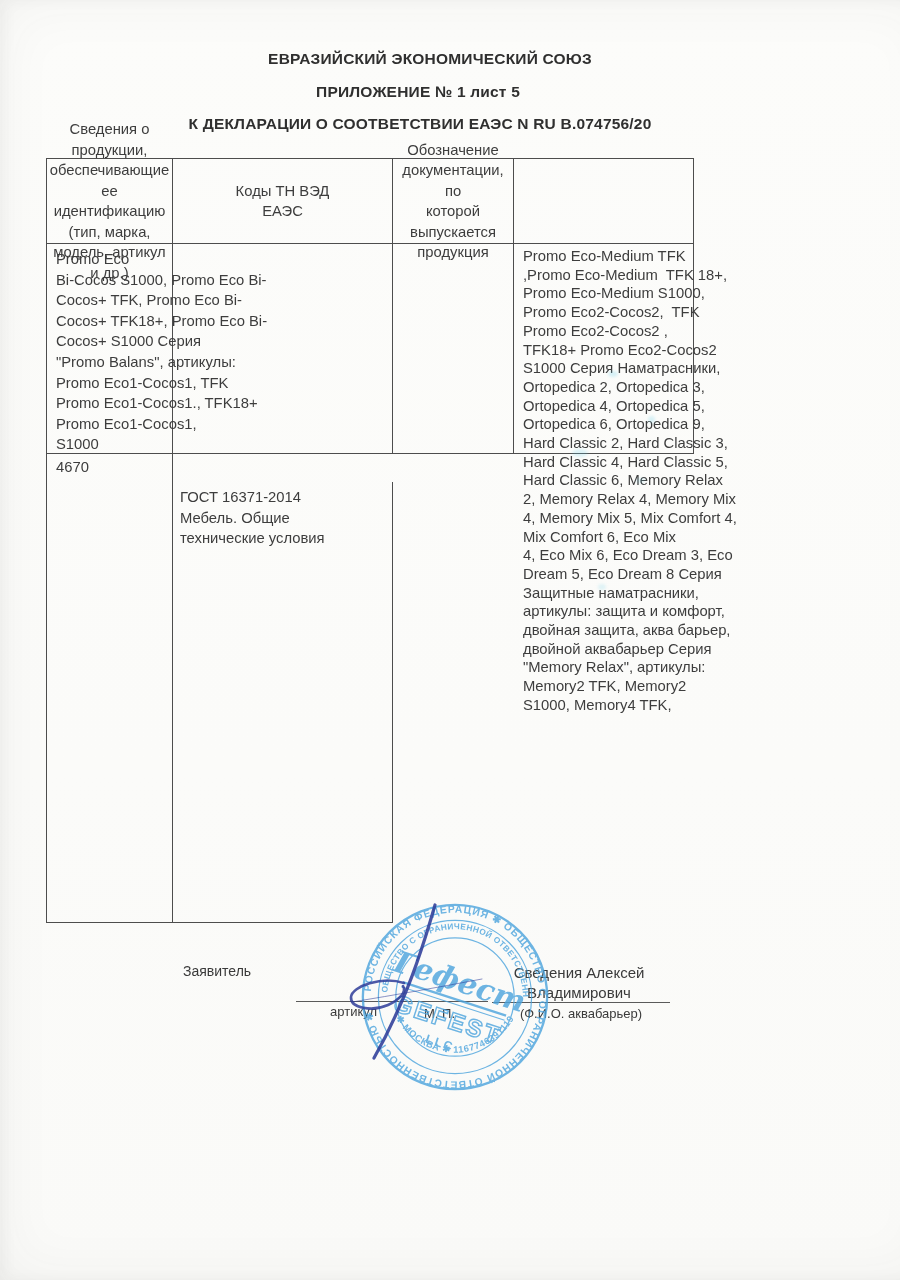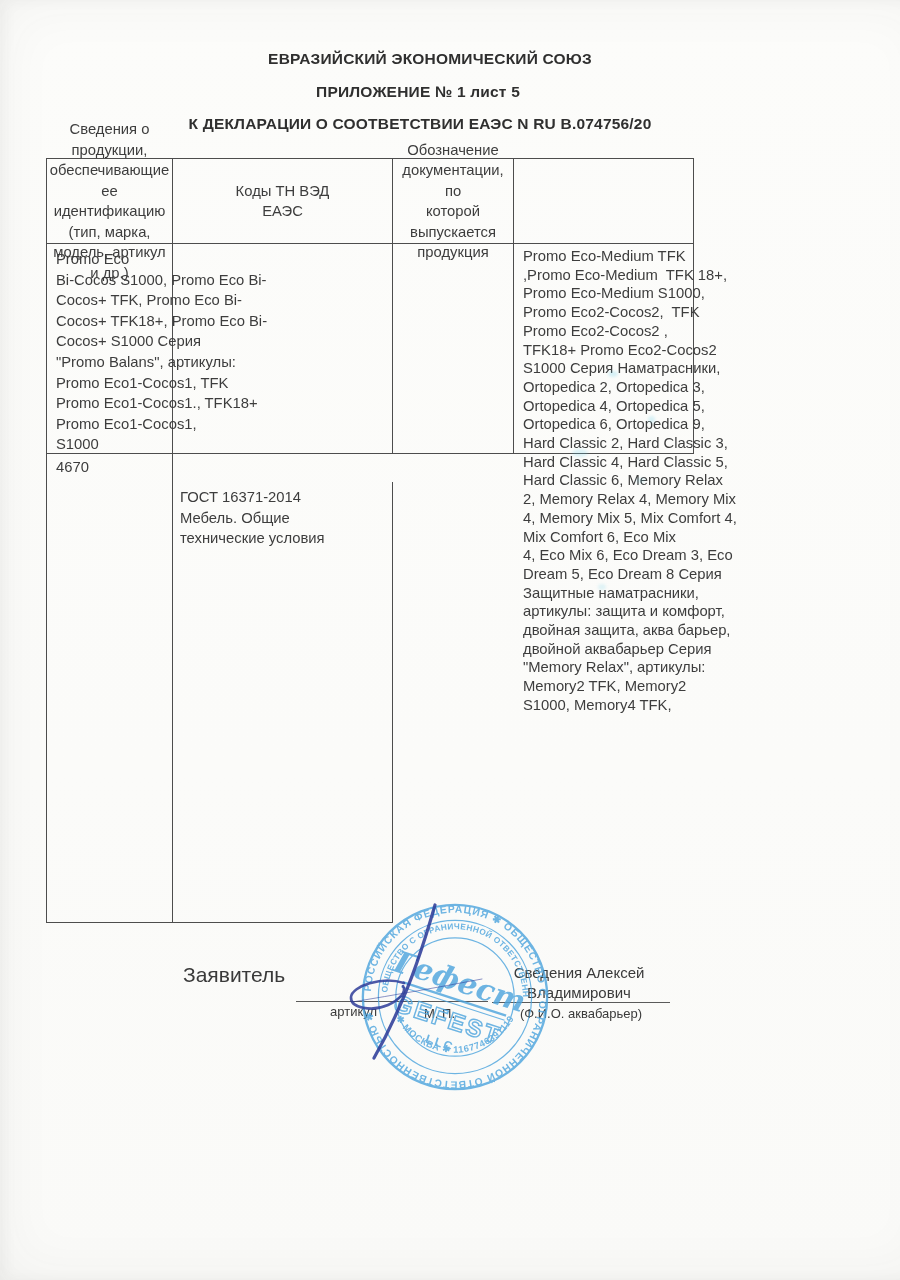--- a/index.html
+++ b/index.html
@@ -23,21 +23,21 @@
   }
   .cell{border-right:1px solid #4d4d4d;border-bottom:1px solid #4d4d4d;box-sizing:border-box;overflow:visible;}
   .hcell{display:flex;align-items:center;justify-content:center;text-align:center;white-space:pre-line;line-height:20.5px;padding:2px 4px;}
   .body-pre{white-space:pre;}
   .c-r1-details{padding:5px 0 0 9px;line-height:20.6px;}
   .c-r2-name{display:flex;align-items:center;padding-left:8px;line-height:20px;white-space:pre-line;}
   .c-r2-details{padding:3px 0 0 9px;line-height:18.7px;}
   .c-r2-code{padding:5px 0 0 9px;}
   .c-r2-doc{padding:5px 0 0 7px;line-height:20.6px;white-space:pre-line;margin-top:28px;}
 
-  .footer-label{position:absolute;font-size:21px;color:#3a3a3a;}
+  .footer-label{position:absolute;font-size:14px;color:#3a3a3a;}
   #applicant{left:183px;top:963px;}
   .rule{position:absolute;height:1px;background:#5a5a5a;}
   #rule-left{left:296px;top:1001px;width:192px;}
   #rule-right{left:492px;top:1002px;width:178px;}
   #sig-caption{left:330px;top:1004px;font-size:13px;}
   #mp-label{left:424px;top:1006px;font-size:13px;}
   #name-block{left:488px;top:963px;width:182px;text-align:center;white-space:pre-line;line-height:20px;font-size:15px;}
   #name-caption{left:490px;top:1006px;width:182px;text-align:center;font-size:13px;}
 
   #stamp-svg{position:absolute;left:358px;top:900px;width:194px;height:194px;opacity:.8;}

